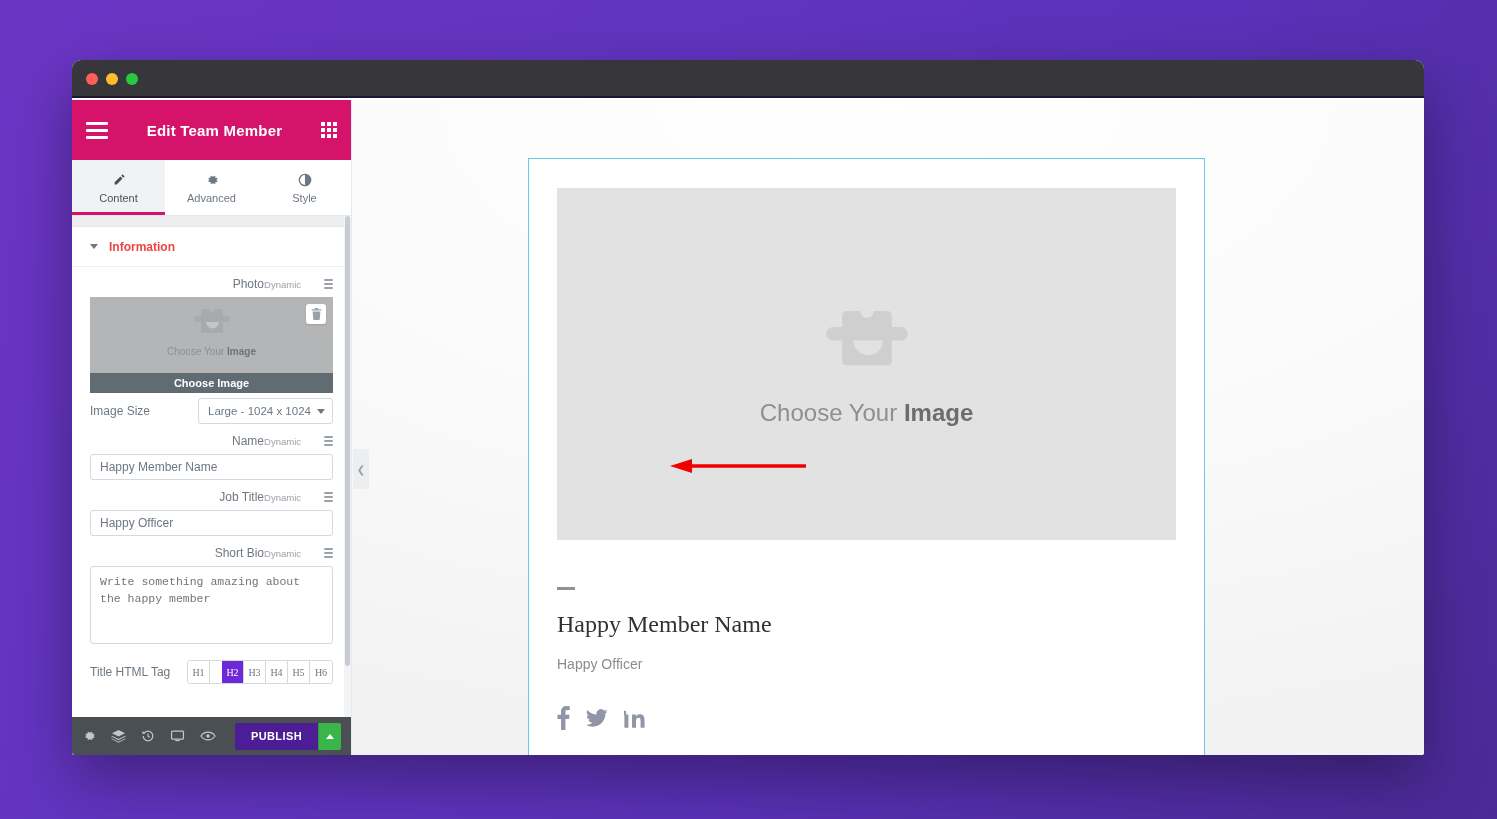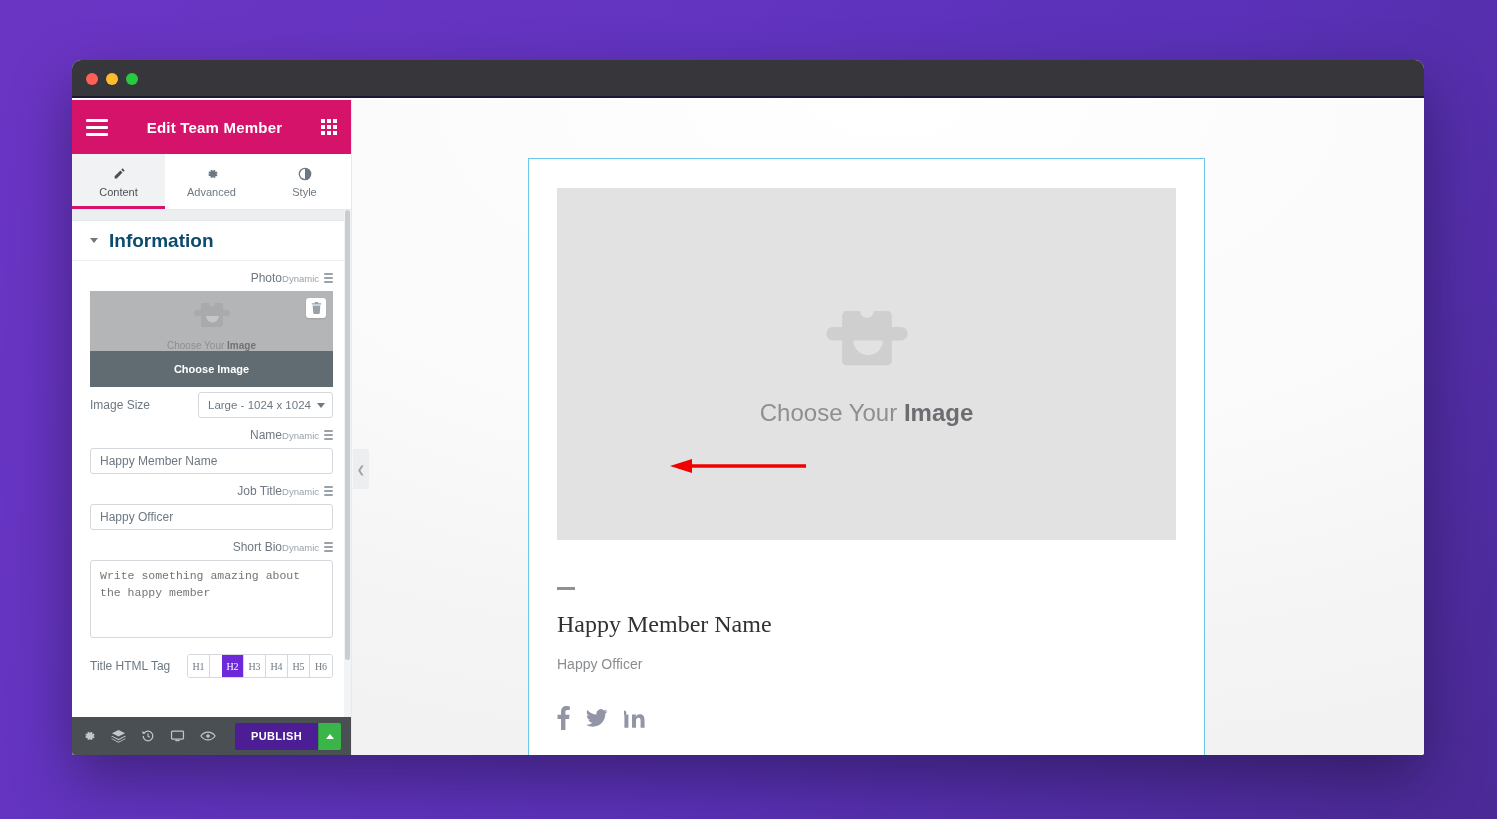--- a/index.html
+++ b/index.html
@@ -24,21 +24,21 @@
   .dots { position:absolute; left:14px; top:13px; display:flex; gap:8px; }
   .dot { width:12px; height:12px; border-radius:50%; }
   .dot.red{background:#ff5f57}.dot.yellow{background:#febc2e}.dot.green{background:#28c840}
 
   .wbody { position:absolute; top:40px; left:0; right:0; bottom:0; display:flex; background:#fff; }
 
   
   .panel { width:280px; flex:0 0 280px; background:#fff; position:relative; display:flex; flex-direction:column;
            border-right:1px solid #e6e9ec; }
   .panel-header {
-    height:54px; background:#d5136a; color:#fff; display:flex; align-items:center;
+    height:60px; background:#d5136a; color:#fff; display:flex; align-items:center;
     padding:0 14px; position:relative;
   }
   .hamburger { width:22px; display:flex; flex-direction:column; gap:4px; cursor:pointer; }
   .hamburger span { display:block; height:3px; background:#fff; border-radius:1px; }
   .panel-title { flex:1; text-align:center; font-size:15px; font-weight:bold; letter-spacing:.2px; }
   .grid-icon { display:grid; grid-template-columns:repeat(3,4px); grid-template-rows:repeat(3,4px); gap:2px; cursor:pointer; }
   .grid-icon i { background:#fff; display:block; width:4px; height:4px; }
 
   .tabs { display:flex; height:56px; background:#fff; border-bottom:1px solid #e6e9ec; }
   .tab { flex:1; display:flex; flex-direction:column; align-items:center; justify-content:center;
@@ -48,37 +48,37 @@
   .tab .ticon { font-size:14px; line-height:1; height:16px; display:flex; align-items:center; }
   .tab svg { display:block; }
 
   .panel-scroll { flex:1; overflow:hidden; position:relative; background:#fff; }
   .gapbar { height:11px; background:#eceeef; border-bottom:1px solid #e6e9ec; }
 
   .section-head { height:40px; display:flex; align-items:center; gap:11px; padding:0 18px;
                   border-bottom:1px solid #eceeef; cursor:pointer; }
   .caret { width:0;height:0;border-left:4.5px solid transparent;border-right:4.5px solid transparent;
            border-top:5px solid #6d7882; }
-  .section-title { font-size:19px; font-weight:bold; color:#0c4a6e; }
+  .section-title { font-size:12px; font-weight:bold; color:#ef4444; }
 
   .ctl { padding:10px 18px 0 18px; }
   .ctl-row { display:flex; align-items:center; justify-content:flex-end; margin-bottom:6px; }
   .ctl-label { font-size:12px; color:#6d7882; }
-  .dynamic { display:flex; align-items:center; gap:5px; color:#9aa2a9; font-size:9.5px; cursor:pointer; }
+  .dynamic { display:flex; align-items:center; gap:23px; color:#9aa2a9; font-size:9.5px; cursor:pointer; }
   .db-icon { width:9px; height:11px; position:relative; }
   .db-icon span { position:absolute; left:0; right:0; height:2.2px; background:#9aa2a9; border-radius:2px; }
   .db-icon span:nth-child(1){top:0}.db-icon span:nth-child(2){top:4px}.db-icon span:nth-child(3){top:8px}
 
   
   .media-box { position:relative; width:100%; height:96px; background:#b3b5b7; overflow:hidden; cursor:pointer; }
   .media-placeholder { position:absolute; inset:0 0 28px 0; display:flex; flex-direction:column;
                        align-items:center; justify-content:center; gap:3px; }
   .choose-your { font-size:10px; color:#8d9094; }
   .choose-your b { color:#6f7377; }
-  .media-btn { position:absolute; left:0; right:0; bottom:0; height:36px; background:#606b72; color:#fff;
+  .media-btn { position:absolute; left:0; right:0; bottom:0; height:20px; background:#606b72; color:#fff;
                font-size:11px; display:flex; align-items:center; justify-content:center; font-weight:bold; }
   .trash-btn { position:absolute; right:7px; top:7px; width:20px; height:20px; background:#fff; border-radius:3px;
                display:flex; align-items:center; justify-content:center; box-shadow:0 1px 2px rgba(0,0,0,.12); }
 
   .select {
     width:135px; height:26px; border:1px solid #d5d8dc; border-radius:3px; background:#fff;
     display:flex; align-items:center; justify-content:space-between; padding:0 7px 0 9px;
     font-size:11.5px; color:#6d7882; cursor:pointer;
   }
   .sel-caret { width:0;height:0;border-left:4px solid transparent;border-right:4px solid transparent;border-top:5px solid #6d7882; }

